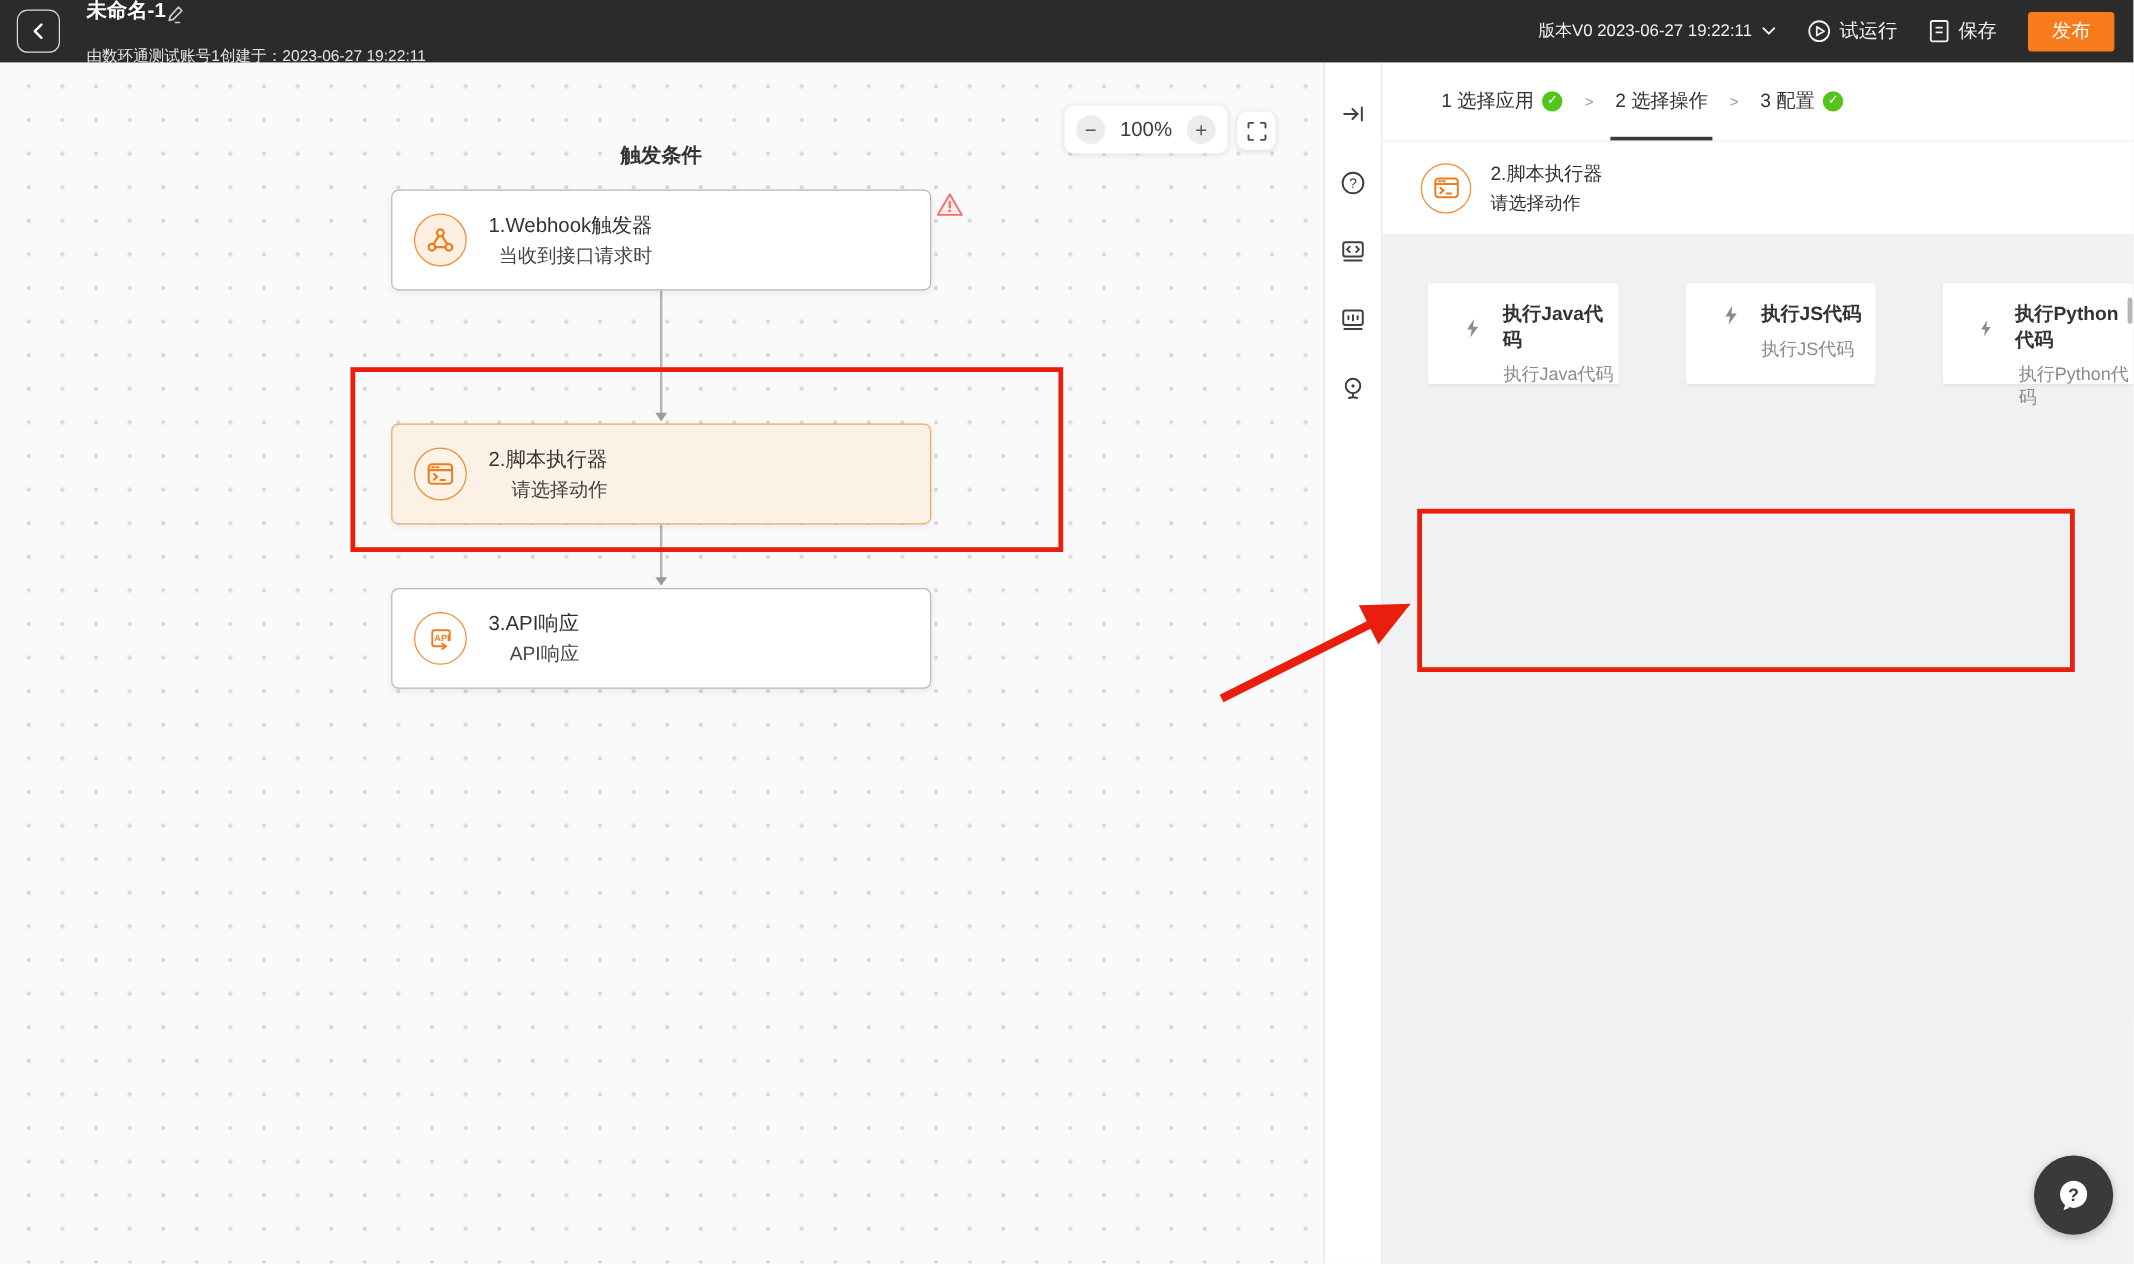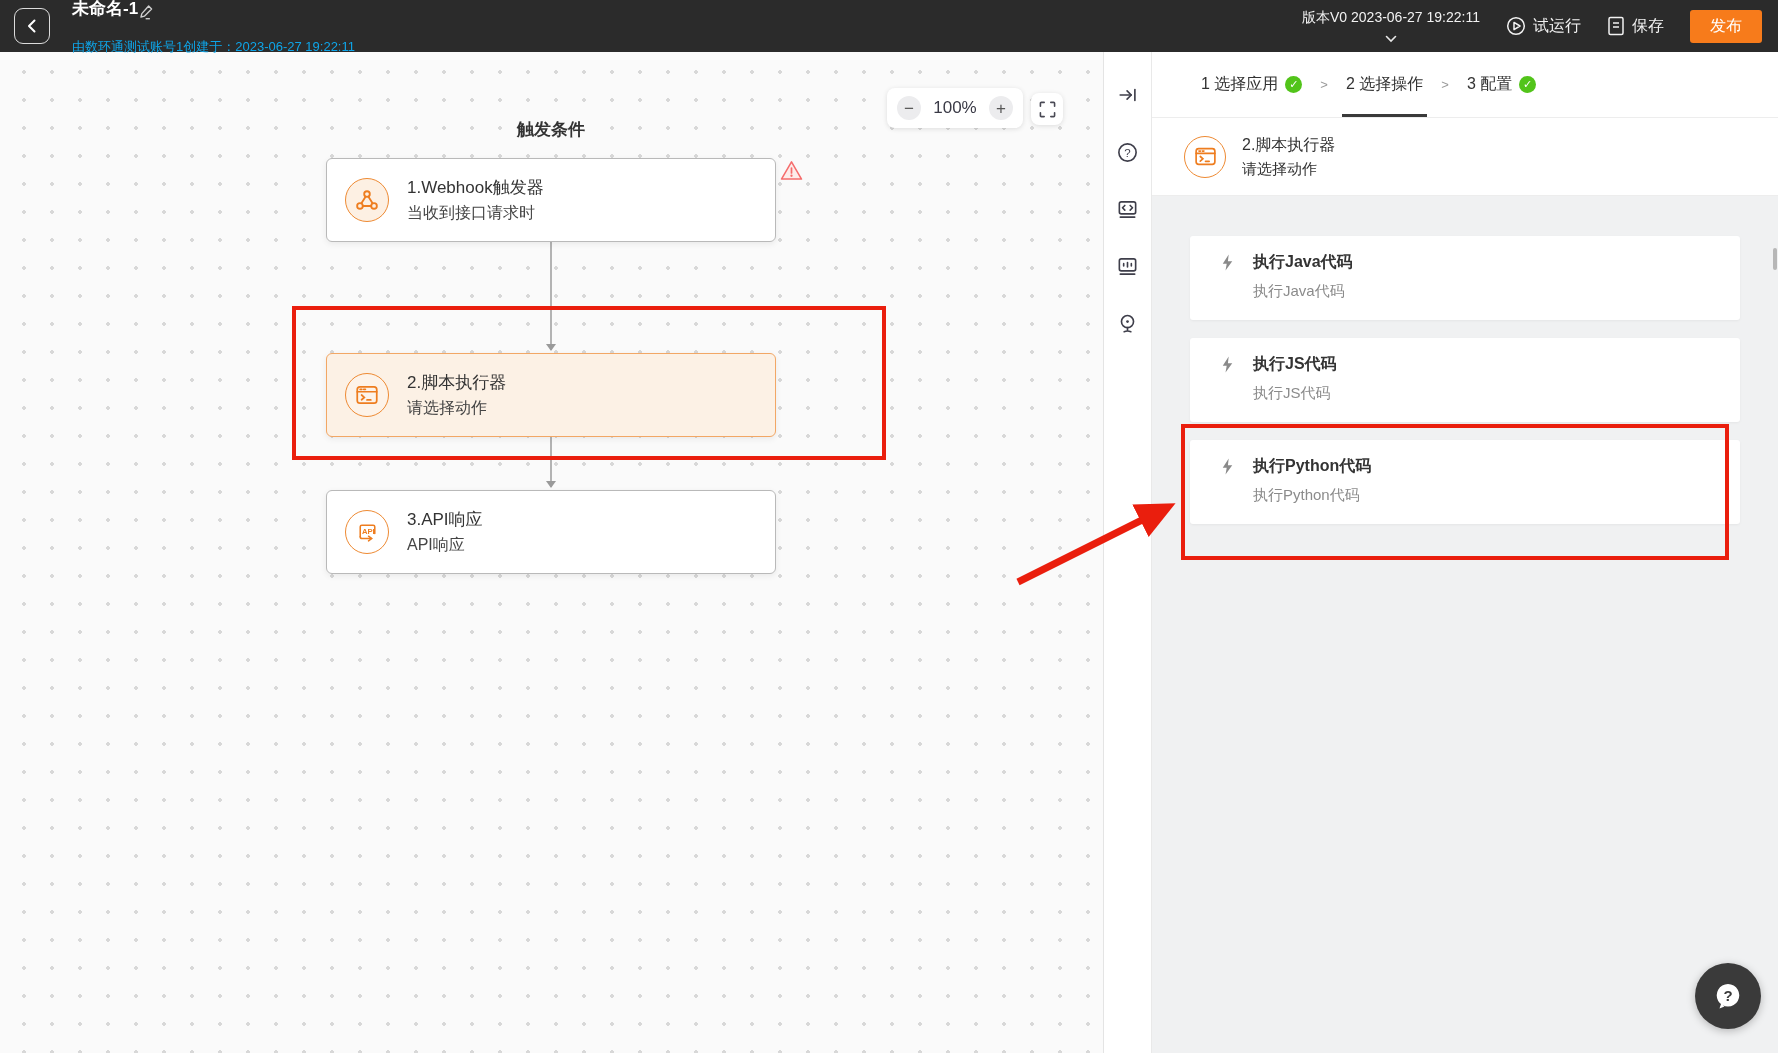--- a/index.html
+++ b/index.html
@@ -5,23 +5,23 @@
   * { margin:0; padding:0; box-sizing:border-box; }
   html,body { width:1778px; height:1053px; overflow:hidden; font-family:"Liberation Sans","DejaVu Sans",sans-serif; }
   .app { position:relative; width:1778px; height:1053px; background:#f0f1f2; }
 
   
   .topbar { position:absolute; left:0; top:0; width:1778px; height:52px; background:#2b2b2b; display:flex; align-items:center; z-index:60; }
   .back-btn { width:36px; height:36px; margin-left:14px; border:1.5px solid #dcdcdc; border-radius:9px; display:flex; align-items:center; justify-content:center; cursor:pointer; flex:0 0 auto; }
   .title-block { margin-left:22px; display:flex; flex-direction:column; justify-content:center; }
   .title-row { display:flex; align-items:flex-end; }
   .doc-title { color:#fff; font-size:17px; font-weight:bold; }
-  .doc-subtitle { color:#0ea5e9; font-size:13px; margin-top:18px; }
+  .doc-subtitle { color:#e5e5e5; font-size:13px; margin-top:18px; }
   .topbar-right { margin-left:auto; display:flex; align-items:center; gap:26px; padding-right:16px; }
-  .version { color:#f2f2f2; font-size:14px; display:flex; align-items:center; gap:8px; cursor:pointer;flex-direction:column; }
+  .version { color:#f2f2f2; font-size:14px; display:flex; align-items:center; gap:8px; cursor:pointer; }
   .top-action { color:#f2f2f2; font-size:16px; display:flex; align-items:center; gap:7px; cursor:pointer; }
   .publish-btn { background:#f77b1b; color:#fff; font-size:16px; border:none; border-radius:3px; width:72px; height:33px; cursor:pointer; }
 
   
   .canvas { position:absolute; left:0; top:52px; width:1103px; height:1001px;
     background-color:#fafafa;
     background-image:radial-gradient(circle,#d8d8d8 1.6px,transparent 1.9px);
     background-size:28px 28px; background-position:10px 6px; overflow:hidden; }
   .zoom-ctrl { position:absolute; left:887px; top:36px; height:40px; background:#fff; border-radius:8px;
     box-shadow:0 1px 5px rgba(0,0,0,.12); display:flex; align-items:center; gap:10px; padding:0 10px; }
@@ -35,21 +35,21 @@
   .connector { position:absolute; left:550px; width:2px; background:#b3b3b3; z-index:5; }
   .connector .arrowhead { position:absolute; bottom:-1px; left:-4px; width:0; height:0; border-left:5px solid transparent; border-right:5px solid transparent; border-top:7px solid #9a9a9a; }
 
   .node { position:absolute; left:326px; width:450px; height:84px; background:#fff; border:1px solid #b9b9b9; border-radius:6px;
     box-shadow:0 2px 6px rgba(0,0,0,.07); display:flex; align-items:center; padding:0 18px; gap:18px; cursor:pointer; z-index:12; }
   .node.selected { background:#fcf1e5; border:1.5px solid #f2a765; }
   .node-icon { width:44px; height:44px; border-radius:50%; border:1.5px solid #ee8a33; background:#fdf0e3; display:flex; align-items:center; justify-content:center; flex:0 0 auto; }
   .node.selected .node-icon { background:#fdf3e9; }
   .node-texts { display:flex; flex-direction:column; gap:4px; }
   .node-title { font-size:17px; color:#333; }
-  .node-sub { font-size:16px; color:#454545; }
+  .node-sub { font-size:16px; color:#454545;text-align:right; }
   .warn-icon { position:absolute; left:780px; top:108px; z-index:13; }
 
   
   .anno-box { position:absolute; border:4px solid #ea1e0d; z-index:40; pointer-events:none; }
   .anno-overlay { position:absolute; left:0; top:0; width:1778px; height:1053px; z-index:45; pointer-events:none; }
 
   
   .side-strip { position:absolute; left:1103px; top:52px; width:49px; height:1001px; background:#fff;
     border-left:1px solid #e4e4e4; border-right:1px solid #e9e9e9; display:flex; flex-direction:column; align-items:center; padding-top:30px; gap:31px; z-index:20; }
   .strip-btn { width:26px; height:26px; display:flex; align-items:center; justify-content:center; cursor:pointer; }
@@ -59,21 +59,21 @@
   .steps-bar { height:66px; background:#fff; border-bottom:1px solid #ededed; display:flex; align-items:center; padding-left:45px; }
   .step { position:relative; height:100%; display:flex; align-items:center; gap:7px; font-size:16px; color:#333; padding:0 4px; cursor:pointer; }
   .step.active::after { content:""; position:absolute; left:0; right:0; bottom:0; height:3px; background:#3a3a3a; }
   .step-sep { color:#9a9a9a; font-size:13px; margin:0 14px; }
   .check-badge { width:17px; height:17px; border-radius:50%; background:#52c41a; color:#fff; font-size:11px; display:flex; align-items:center; justify-content:center; line-height:1; }
   .app-header { height:78px; background:#fff; border-bottom:1px solid #ededed; display:flex; align-items:center; gap:16px; padding-left:32px; }
   .app-icon { width:42px; height:42px; border-radius:50%; border:1.5px solid #ee8a33; background:#fff; display:flex; align-items:center; justify-content:center; flex:0 0 auto; }
   .app-texts { display:flex; flex-direction:column; gap:4px; }
   .app-title { font-size:16px; color:#333; }
   .app-sub { font-size:15px; color:#333; }
-  .panel-body { padding-top:40px; display:flex; flex-direction:column; gap:18px; }
+  .panel-body { padding-top:40px; display:flex; flex-direction:row; gap:18px; }
   .action-card { width:550px; margin-left:38px; height:84px; background:#fff; border-radius:3px;
     box-shadow:0 1px 3px rgba(0,0,0,.05); padding:16px 0 0 28px; cursor:pointer; }
   .action-head { display:flex; align-items:center; gap:16px; }
   .action-title { font-size:16px; font-weight:bold; color:#333; }
   .action-sub { font-size:15px; color:#8b8b8b; margin:9px 0 0 35px; }
 
   .help-fab { position:absolute; left:1695px; top:963px; width:66px; height:66px; border-radius:50%; background:#3a3a3a;
     box-shadow:0 2px 8px rgba(0,0,0,.25); display:flex; align-items:center; justify-content:center; cursor:pointer; z-index:70; }
   .scroll-thumb { position:absolute; left:1773px; top:248px; width:4px; height:22px; background:#b7b7b7; border-radius:2px; z-index:65; }
 </style>

